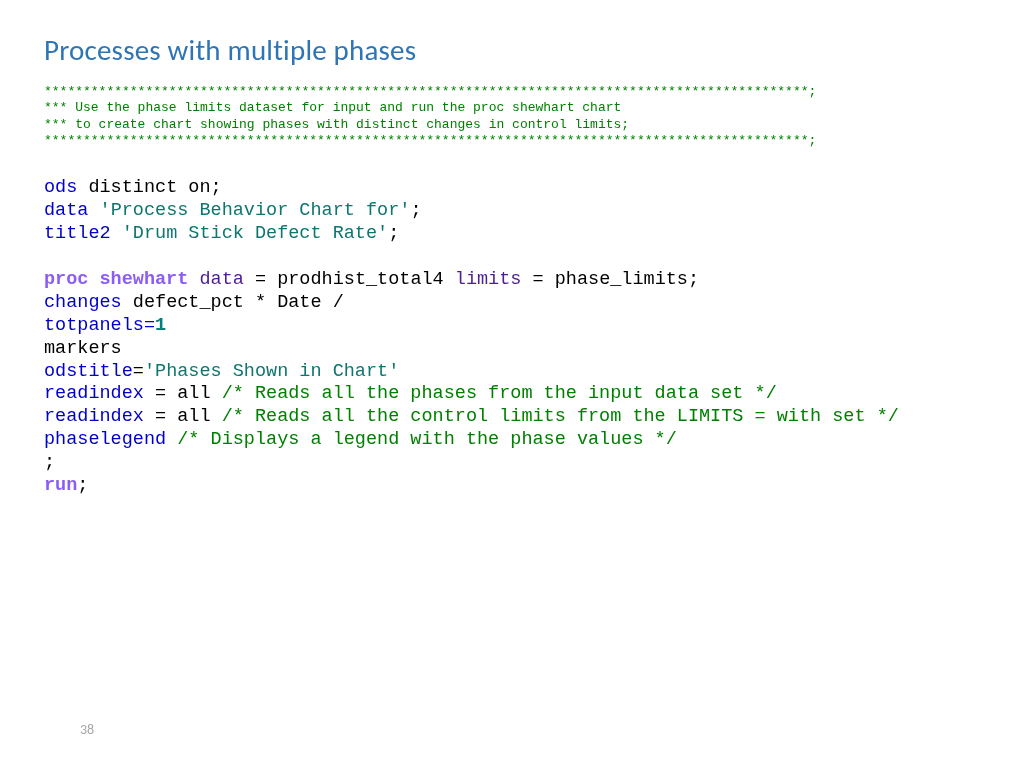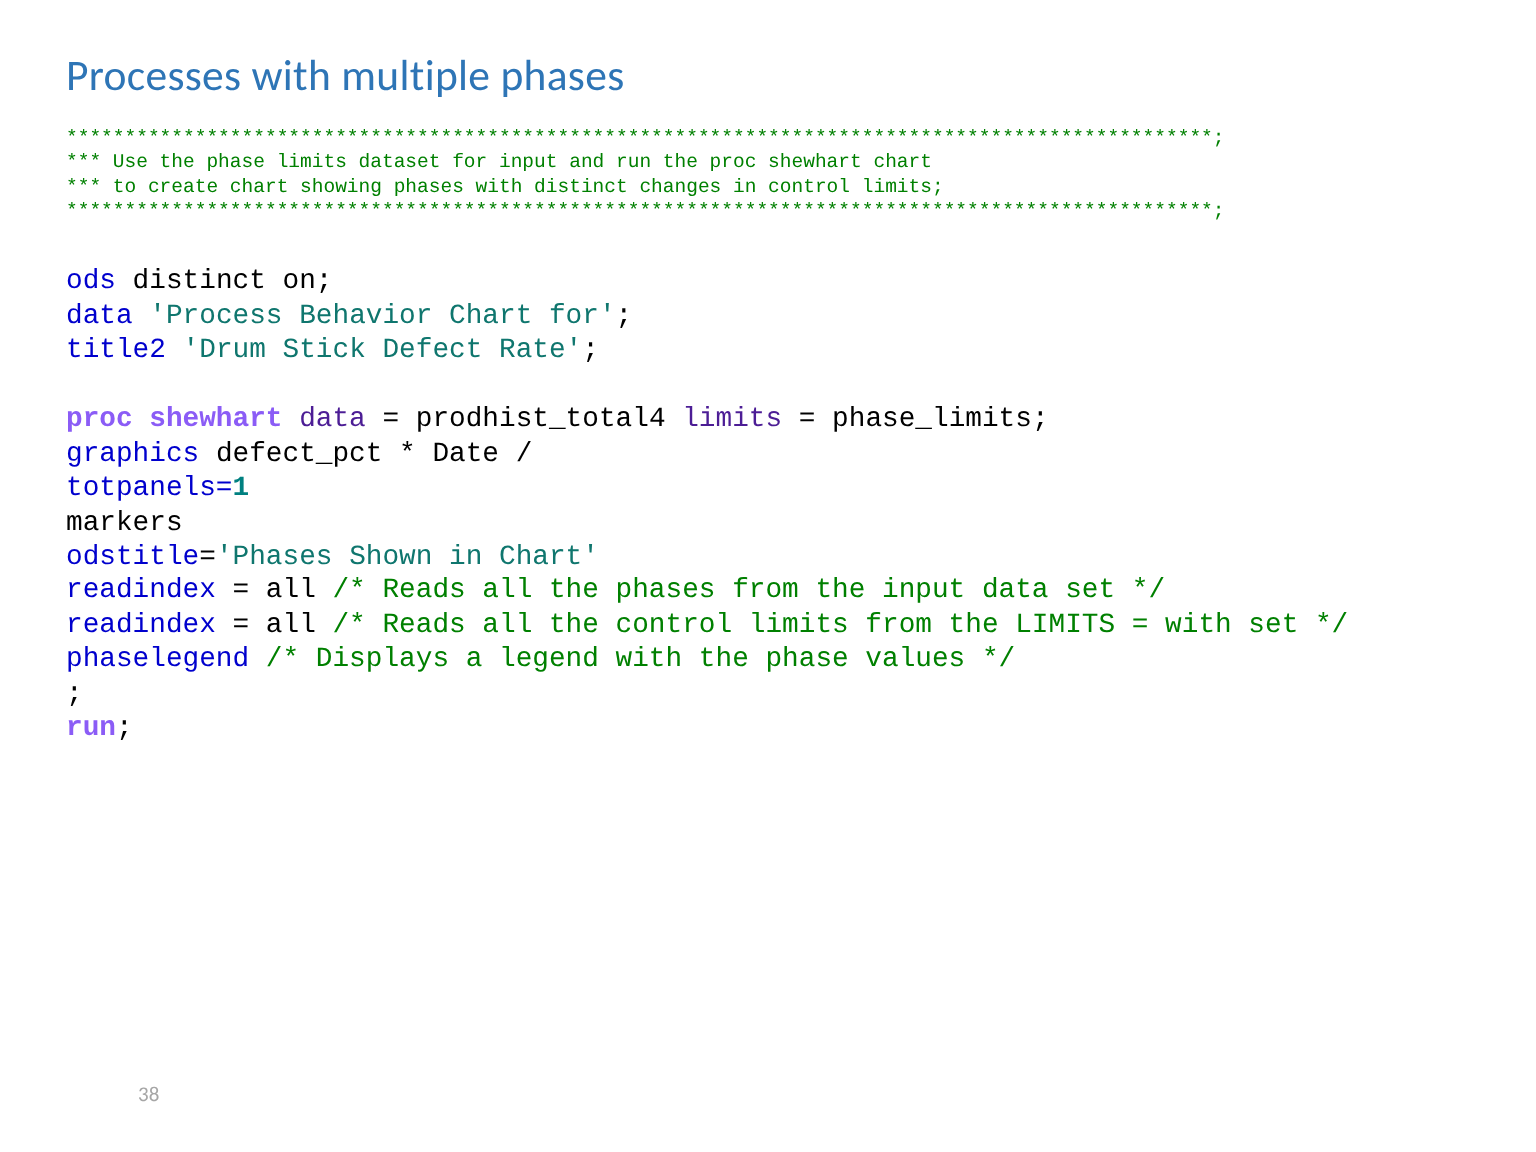--- a/index.html
+++ b/index.html
@@ -42,21 +42,21 @@
     color: #000000;
   }
   .kw-blue   { color: #0000cd; }      
   .kw-nbold  { color: #8b5cf6; font-weight: bold; } 
   .kw-teal   { color: #4c1d95; }      
   .str       { color: #0f766e; }      
   .num       { color: #008080; font-weight: bold; }
   .cmt       { color: #008000; margin-top: 20px; }      
   .page-num {
     position: absolute;
-    left: 92px;
+    left: 80px;
     bottom: 30px;
     color: #a6a6a6;
     font-size: 14px;
     font-family: "Calibri", Arial, sans-serif;
   }
 </style>
 </head>
 <body>
 
 <div class="slide">
@@ -66,21 +66,21 @@
   <div class="comment-block"><span>**************************************************************************************************;</span>
 <span>*** Use the phase limits dataset for input and run the proc shewhart chart</span>
 <span>*** to create chart showing phases with distinct changes in control limits;</span>
 <span>**************************************************************************************************;</span></div>
 
   <div class="code-block"><span class="kw-blue">ods</span><span> distinct on;</span>
 <span class="kw-blue">data</span> <span class="str">'Process Behavior Chart for'</span>;
 <span class="kw-blue">title2</span> <span class="str">'Drum Stick Defect Rate'</span><span>;</span>
 
 <span class="kw-nbold">proc shewhart</span> <span class="kw-teal">data</span><span> = prodhist_total4 </span><span class="kw-teal">limits</span><span> = phase_limits;</span>
-<span class="kw-blue">graphics</span><span> defect_pct * Date /</span>
+<span class="kw-blue">changes</span><span> defect_pct * Date /</span>
 <span class="kw-blue">totpanels=</span><span class="num">1</span>
 <span>markers</span>
 <span class="kw-blue">odstitle</span><span>=</span><span class="str">'Phases Shown in Chart'</span>
 <span class="kw-blue">readindex</span><span> = all </span><span class="cmt">/* Reads all the phases from the input data set */</span>
 <span class="kw-blue">readindex</span><span> = all </span><span class="cmt">/* Reads all the control limits from the LIMITS = with set */</span>
 <span class="kw-blue">phaselegend</span><span> </span><span class="cmt">/* Displays a legend with the phase values */</span>
 <span>;</span>
 <span class="kw-nbold">run</span><span>;</span></div>
 
   <div class="page-num">38</div>

